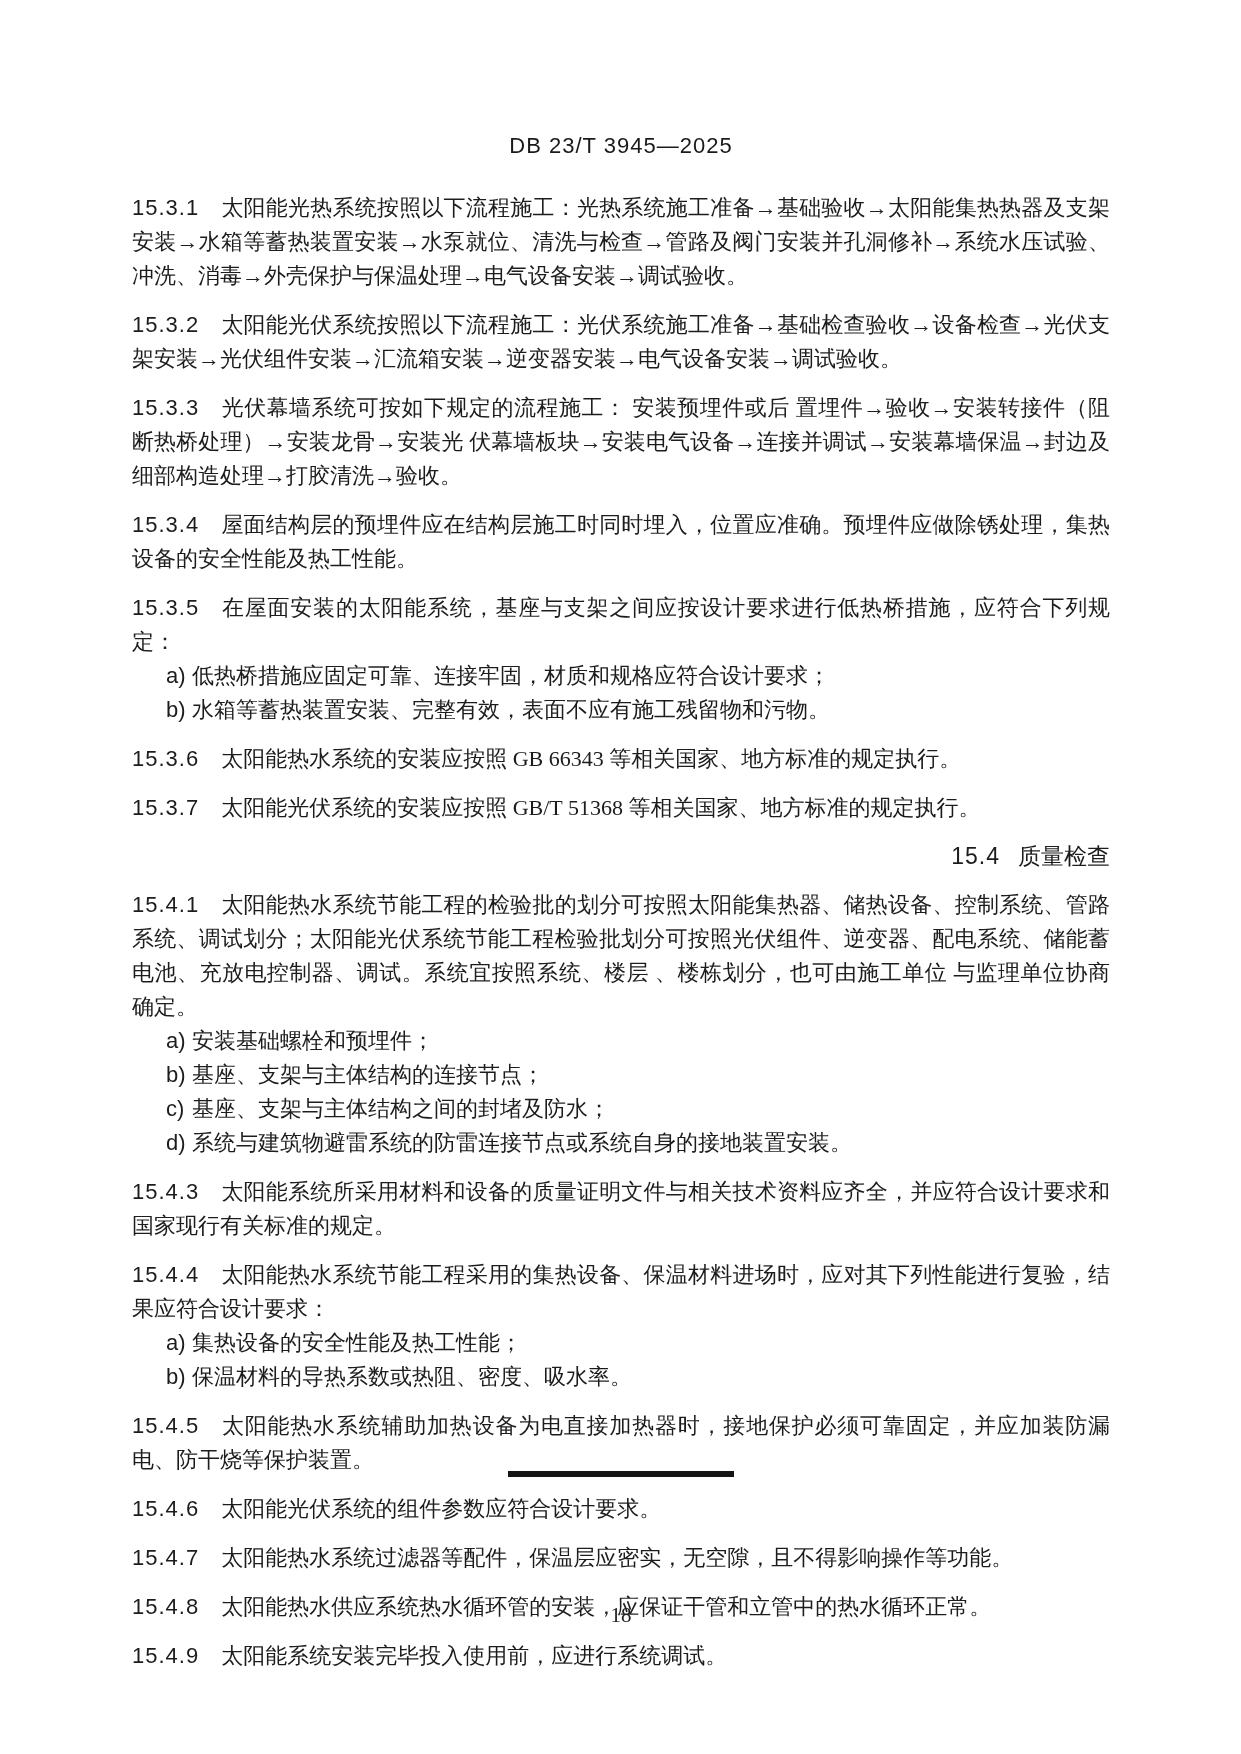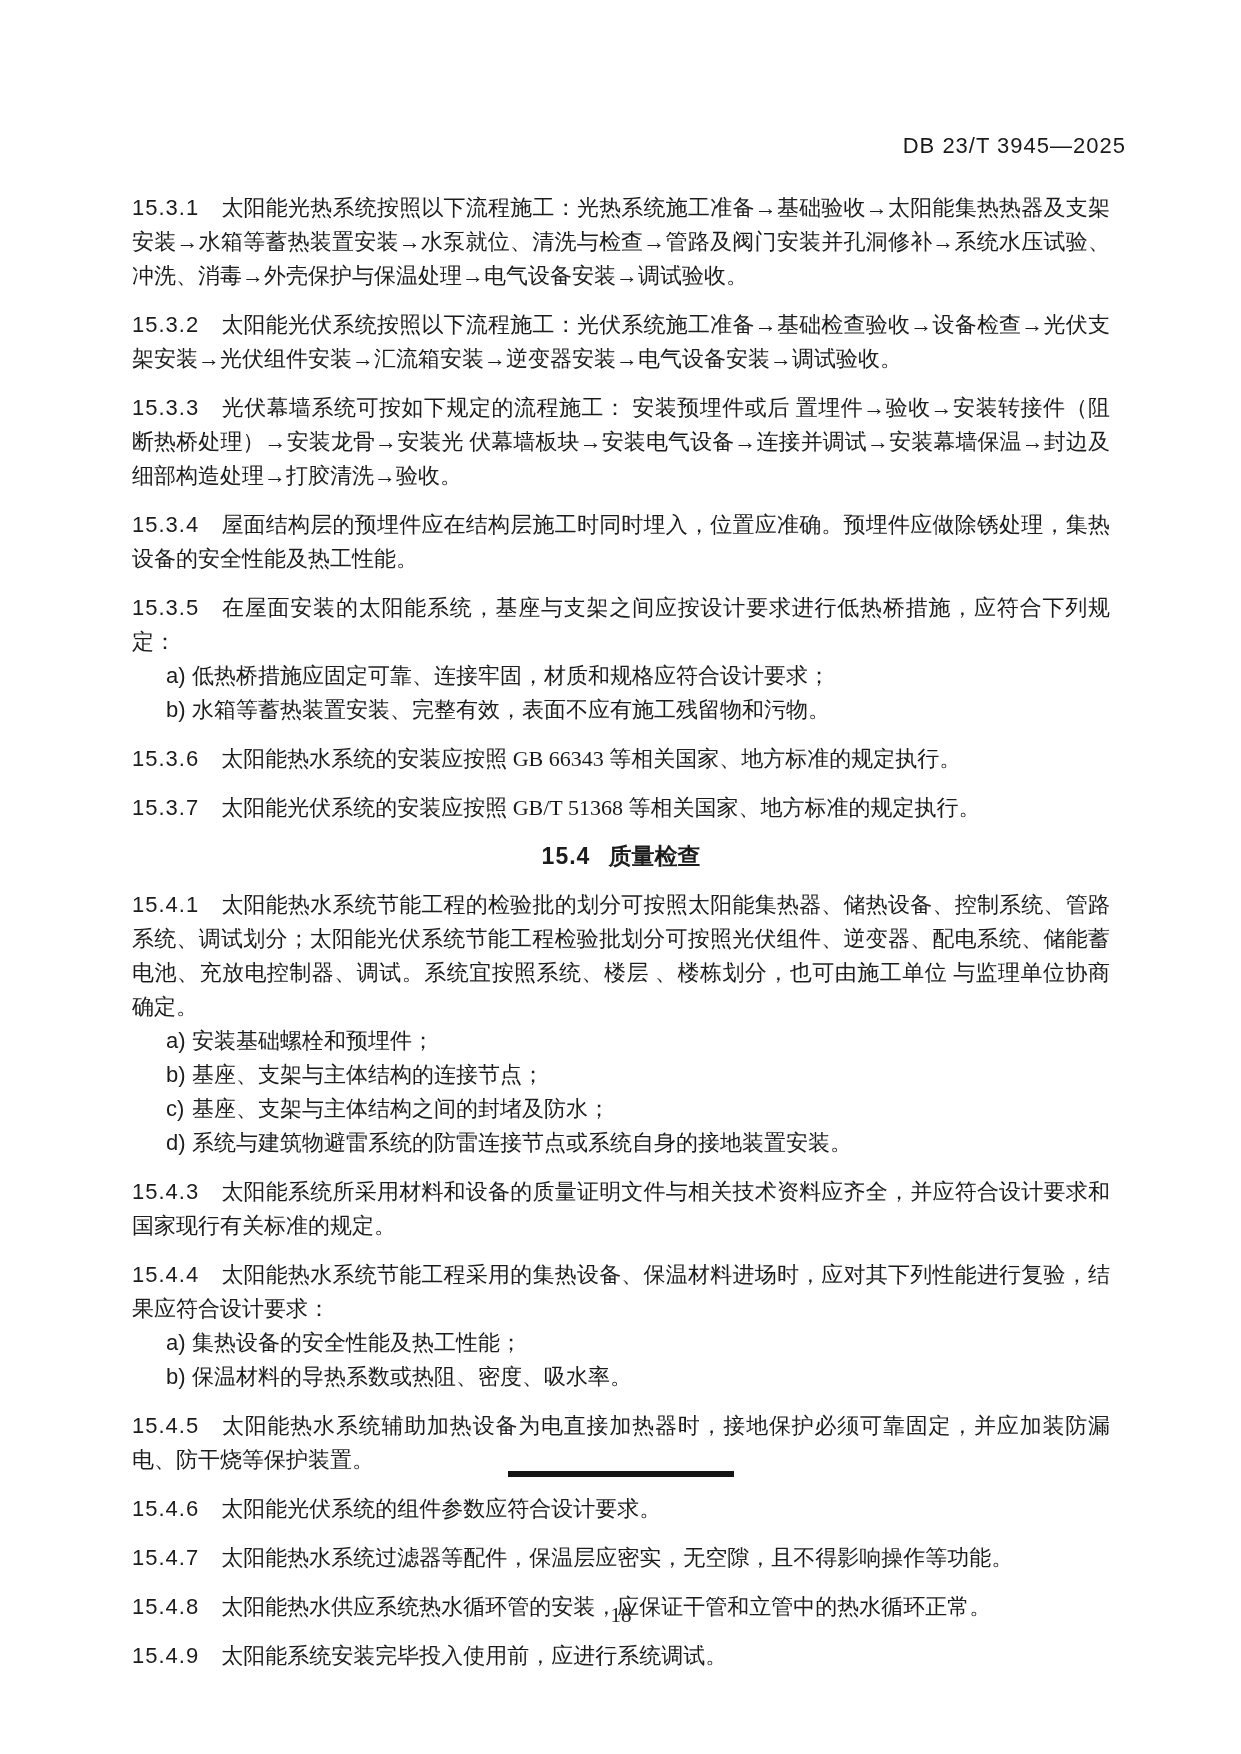--- a/index.html
+++ b/index.html
@@ -12,23 +12,23 @@
     height: 1754px;
     margin: 0 auto;
     background: #ffffff;
     color: #1c1c1c;
     overflow: hidden;
   }
 
   .doc-header {
     position: absolute;
     top: 133px;
-    left: 148px;
+    left: 132px;
     width: 978px;
-    text-align: right;
+    text-align: center;
     font-family: "Liberation Sans", "DejaVu Sans", sans-serif;
     font-size: 22px;
     letter-spacing: 1px;
     color: #1a1a1a;
     white-space: nowrap;
   }
 
   .content {
     position: absolute;
     top: 176px;
@@ -44,23 +44,23 @@
   .clause-num {
     font-family: "Liberation Sans", "DejaVu Sans", sans-serif;
     letter-spacing: 1px;
     margin-right: 22px;
     white-space: nowrap;
   }
 
   .heading {
     margin: 14px 0 15px 0;
     font-family: "Liberation Sans", "DejaVu Sans", sans-serif;
-    font-weight: bold;
+    font-weight: normal;
     font-size: 23px;
-    text-align: center;
+    text-align: right;
   }
   .heading .clause-num { margin-right: 18px; letter-spacing: 1px; }
 
   .list-item {
     display: flex;
     text-align: justify;
   }
   .list-label {
     flex: 0 0 26px;
     margin-left: 34px;

